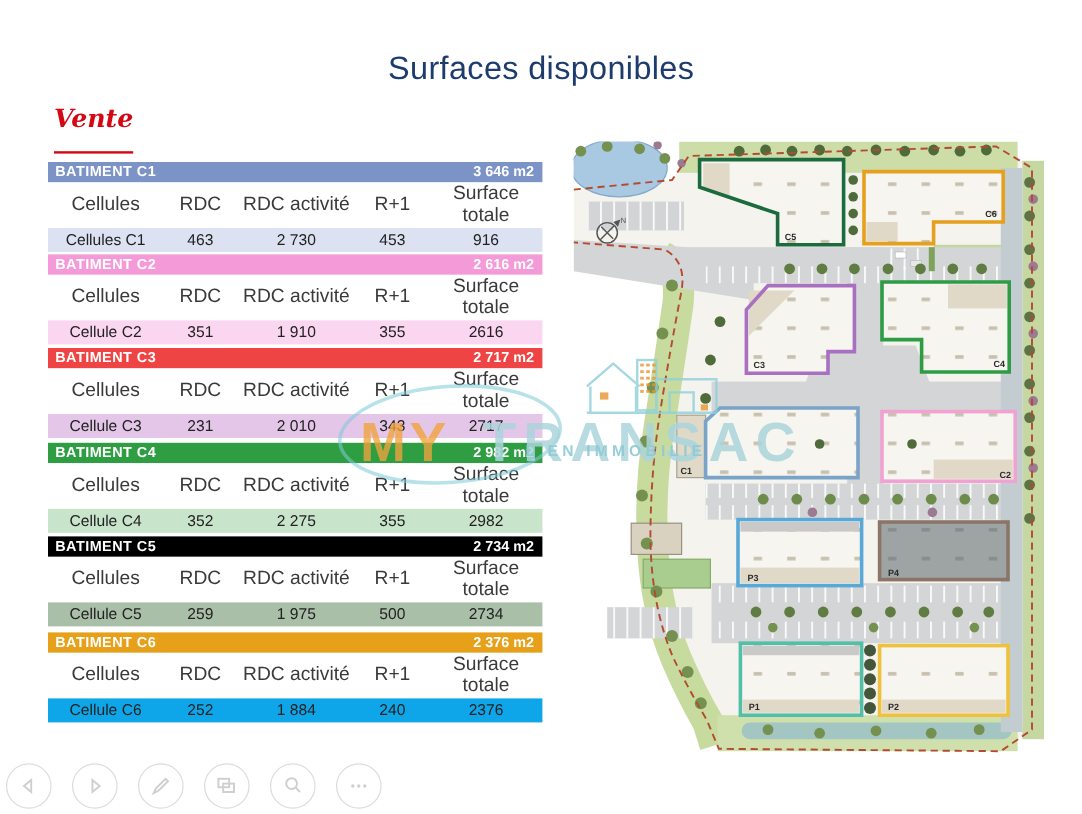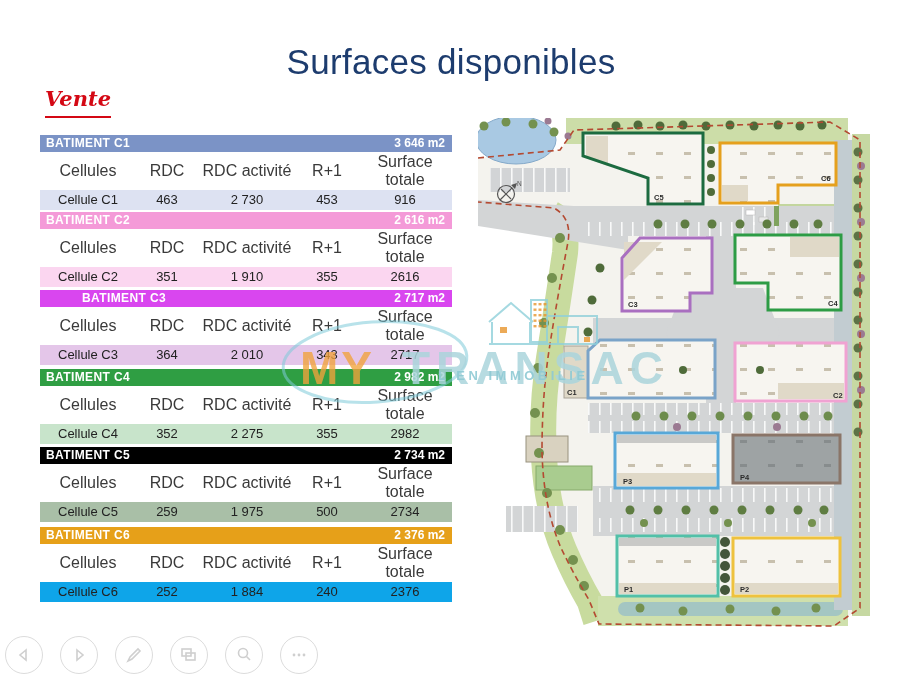--- a/index.html
+++ b/index.html
@@ -1,22 +1,22 @@
 <!DOCTYPE html>
 <html><head>
 <meta charset="utf-8">
 <style>
   html,body{margin:0;padding:0;background:#ffffff;}
   .page{position:relative;width:902px;height:678px;background:#ffffff;overflow:hidden;
         font-family:"Liberation Sans",sans-serif;}
   .title{position:absolute;left:0;top:42px;width:902px;margin:0;text-align:center;
-         font-size:35px;font-weight:400;color:#1d3c6e;letter-spacing:.3px;}
+         font-size:27px;font-weight:400;color:#1d3c6e;letter-spacing:.3px;}
   .vente{position:absolute;left:45px;top:86px;font-family:"DejaVu Serif",serif;
          font-style:italic;font-weight:bold;font-size:21px;color:#d40814;
-         border-bottom:2px solid #d40814;padding-bottom:5px;}
+         border-bottom:2px solid #d40814;padding-bottom:15px;}
   
   .tbl{position:absolute;left:40px;width:412px;}
   .th{height:17px;line-height:17px;display:flex;justify-content:space-between;
       color:#ffffff;font-size:12px;font-weight:bold;}
   .th .tt{padding-left:6px;letter-spacing:.4px;}
   .th .ta{padding-right:7px;}
   .cols,.row{display:grid;grid-template-columns:96px 62px 98px 62px 94px;text-align:center;}
   .cols{background:#ffffff;min-height:34px;align-items:center;font-size:16px;color:#3a3a3a;
         line-height:1.12;padding:1px 0;}
   .row{height:20px;line-height:20px;font-size:13px;color:#222222;}
@@ -47,21 +47,21 @@
         <span class="ta">3 646 m2</span>
       </div>
       <div class="cols">
         <span>Cellules</span>
         <span>RDC</span>
         <span>RDC activité</span>
         <span>R+1</span>
         <span>Surface totale</span>
       </div>
       <div class="row" style="background-color: rgb(221, 226, 242);">
-        <span>Cellule C1</span>
+        <span>Cellules C1</span>
         <span>463</span>
         <span>2 730</span>
         <span>453</span>
         <span>916</span>
       </div>
     </div>
 
     <div class="tbl" style="top:212px">
       <div class="th" style="background-color: rgb(244, 154, 216);">
         <span class="tt">BATIMENT C2</span>
@@ -77,34 +77,34 @@
       <div class="row" style="background-color: rgb(251, 214, 240);">
         <span>Cellule C2</span>
         <span>351</span>
         <span>1 910</span>
         <span>355</span>
         <span>2616</span>
       </div>
     </div>
 
     <div class="tbl" style="top:290px">
-      <div class="th" style="background-color: #d946ef; padding-left: 36px;">
+      <div class="th" style="background-color: #ef4444;">
         <span class="tt">BATIMENT C3</span>
         <span class="ta">2 717 m2</span>
       </div>
       <div class="cols">
         <span>Cellules</span>
         <span>RDC</span>
         <span>RDC activité</span>
         <span>R+1</span>
         <span>Surface totale</span>
       </div>
       <div class="row" style="background-color: rgb(228, 198, 233);">
         <span>Cellule C3</span>
-        <span>364</span>
+        <span>231</span>
         <span>2 010</span>
         <span>343</span>
         <span>2717</span>
       </div>
     </div>
 
     <div class="tbl" style="top:369px">
       <div class="th" style="background-color: rgb(47, 158, 67); gap: 40px;">
         <span class="tt">BATIMENT C4</span>
         <span class="ta">2 982 m2</span>

